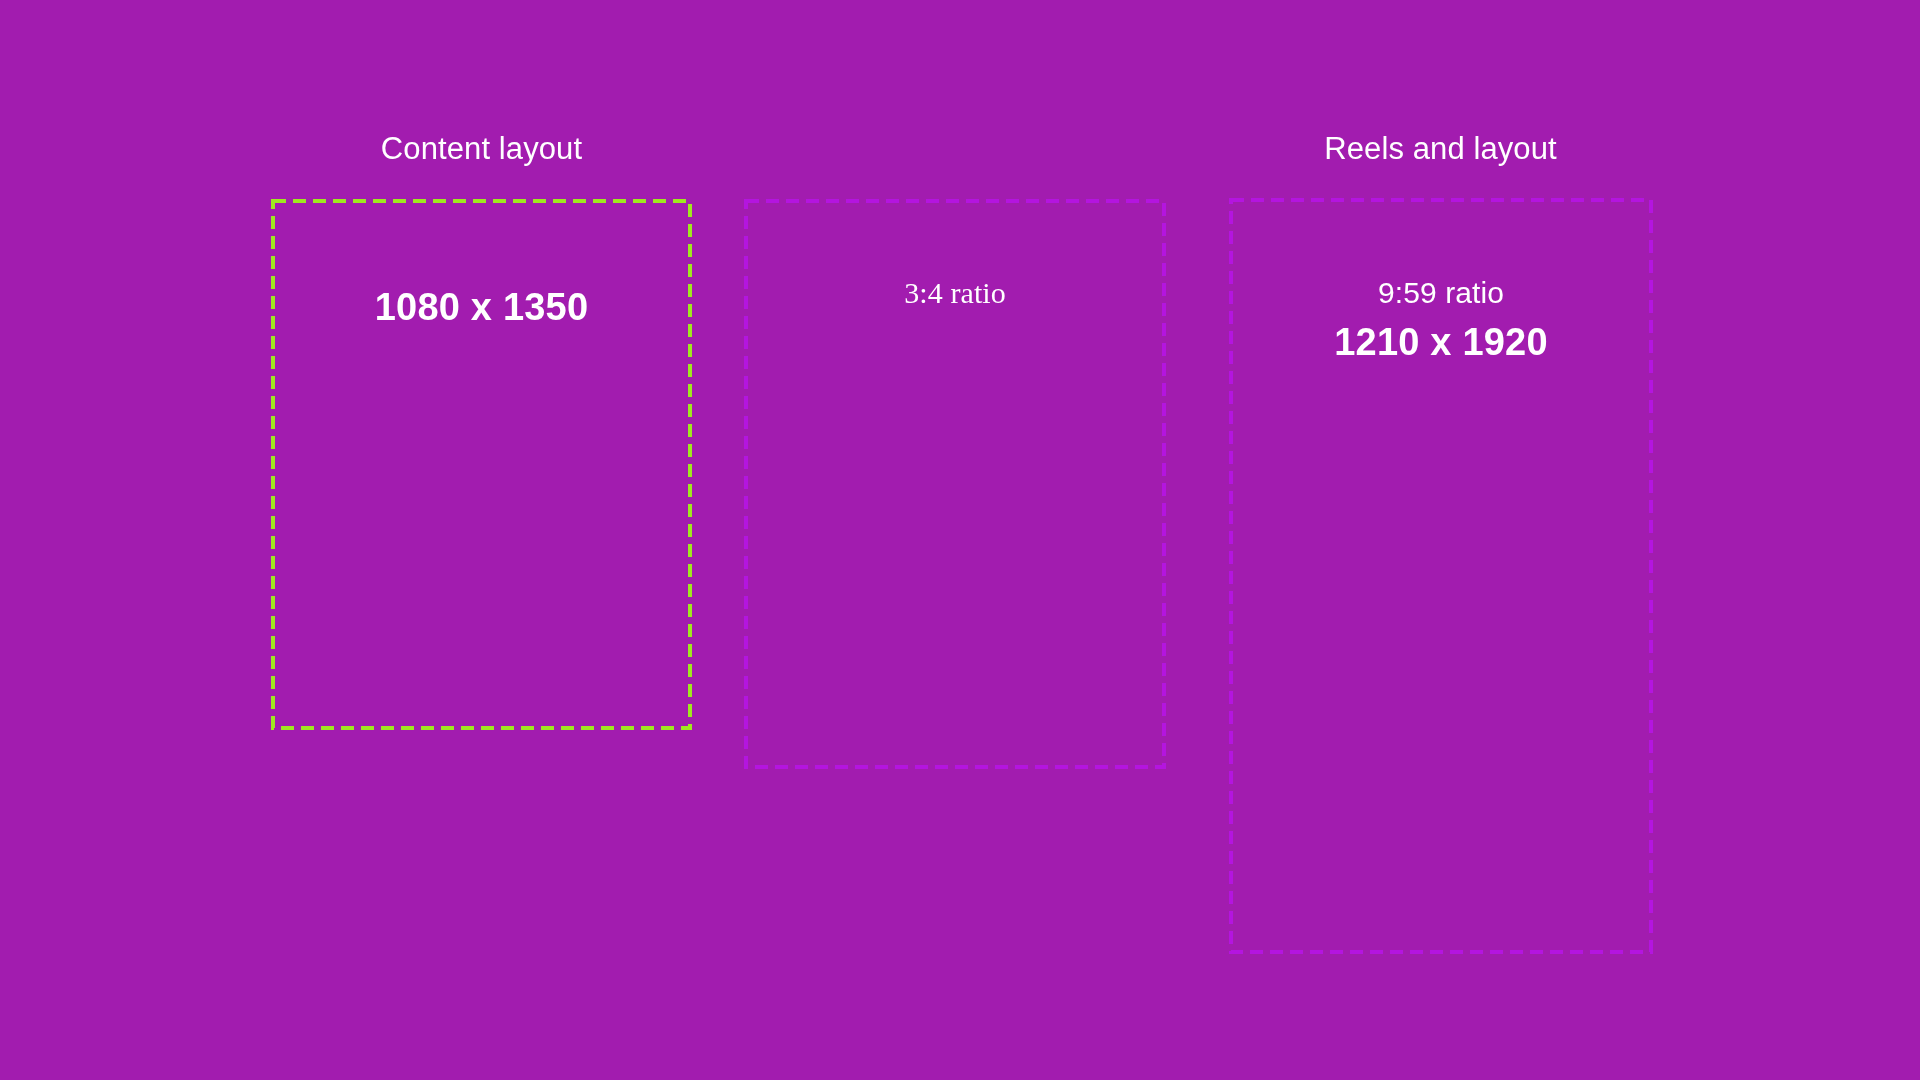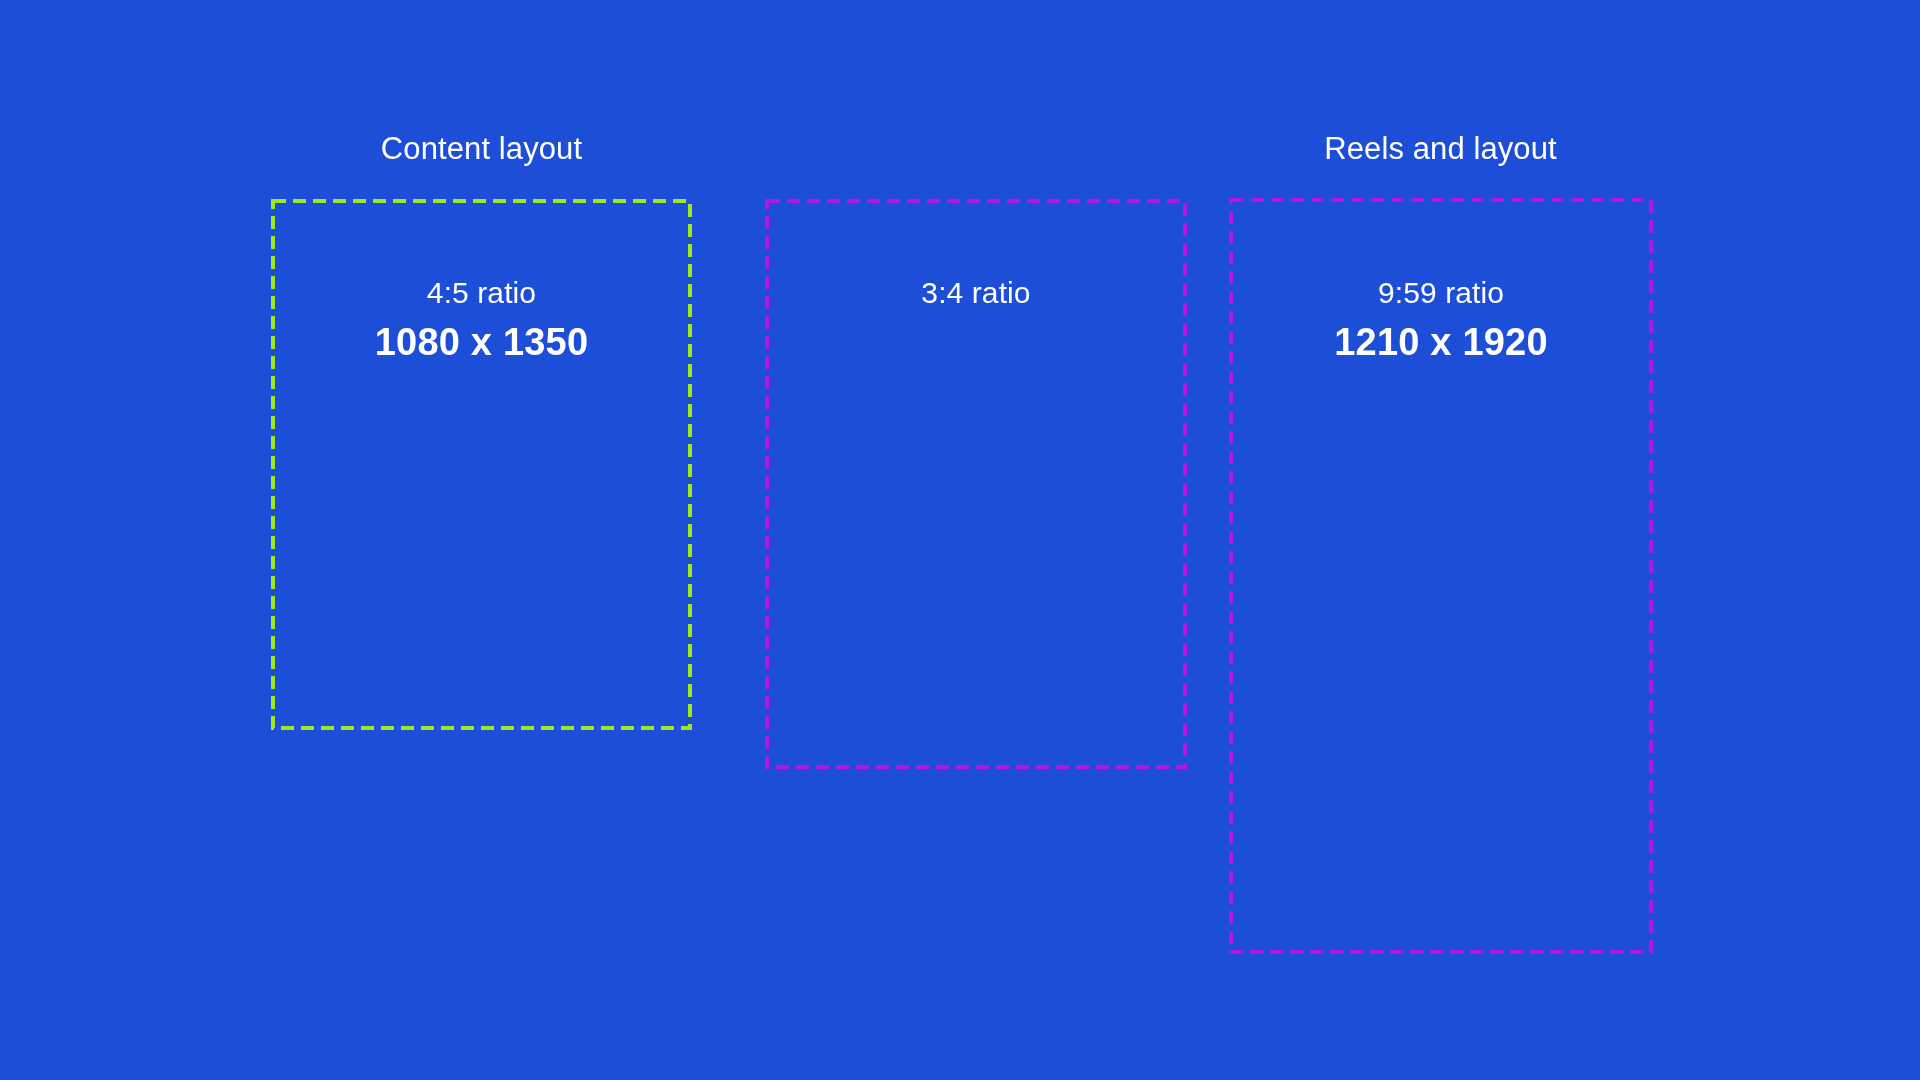--- a/index.html
+++ b/index.html
@@ -14,21 +14,21 @@
     overflow: hidden;
     font-family: "Liberation Sans", sans-serif;
     color: #ffffff;
     -webkit-font-smoothing: antialiased;
   }
 
   #stage {
     position: relative;
     width: 1920px;
     height: 1080px;
-    background: #1d4ed8;
+    background: #a21caf;
   }
 
   
   .spec {
     position: absolute;
     display: block;
   }
 
   .spec-title {
     position: absolute;
@@ -96,30 +96,29 @@
   <div class="spec" style="left:200px; top:130px; width:563px; height:620px;">
 
     <div class="spec-title">Content layout</div>
 
     <div class="frame" style="left:71px; top:69px; width:421px; height:531px;">
       <svg class="frame-svg" viewBox="0 0 421 531" preserveAspectRatio="none">
         <rect x="2" y="2" width="417" height="527" fill="none" stroke="#9FE81F" stroke-width="4" stroke-dasharray="13 7" shape-rendering="crispEdges"></rect>
       </svg>
 
       <div class="frame-labels" style="top:77px;">
-        <div class="ratio-text">4:5 ratio</div>
         <div class="dims-text">1080 x 1350</div>
       </div>
     </div>
   </div>
 
   <div class="spec" style="left:679px; top:130px; width:563px; height:660px;">
 
 
-    <div class="frame" style="left:86px; top:69px; width:422px; height:570px;">
+    <div class="frame" style="left:65px; top:69px; width:422px; height:570px;font-family:Liberation Serif, serif;">
       <svg class="frame-svg" viewBox="0 0 422 570" preserveAspectRatio="none">
         <rect x="2" y="2" width="418" height="566" fill="none" stroke="#B415DF" stroke-width="4" stroke-dasharray="13 7" shape-rendering="crispEdges"></rect>
       </svg>
 
       <div class="frame-labels" style="top:77px;">
         <div class="ratio-text">3:4 ratio</div>
       </div>
     </div>
   </div>
 

